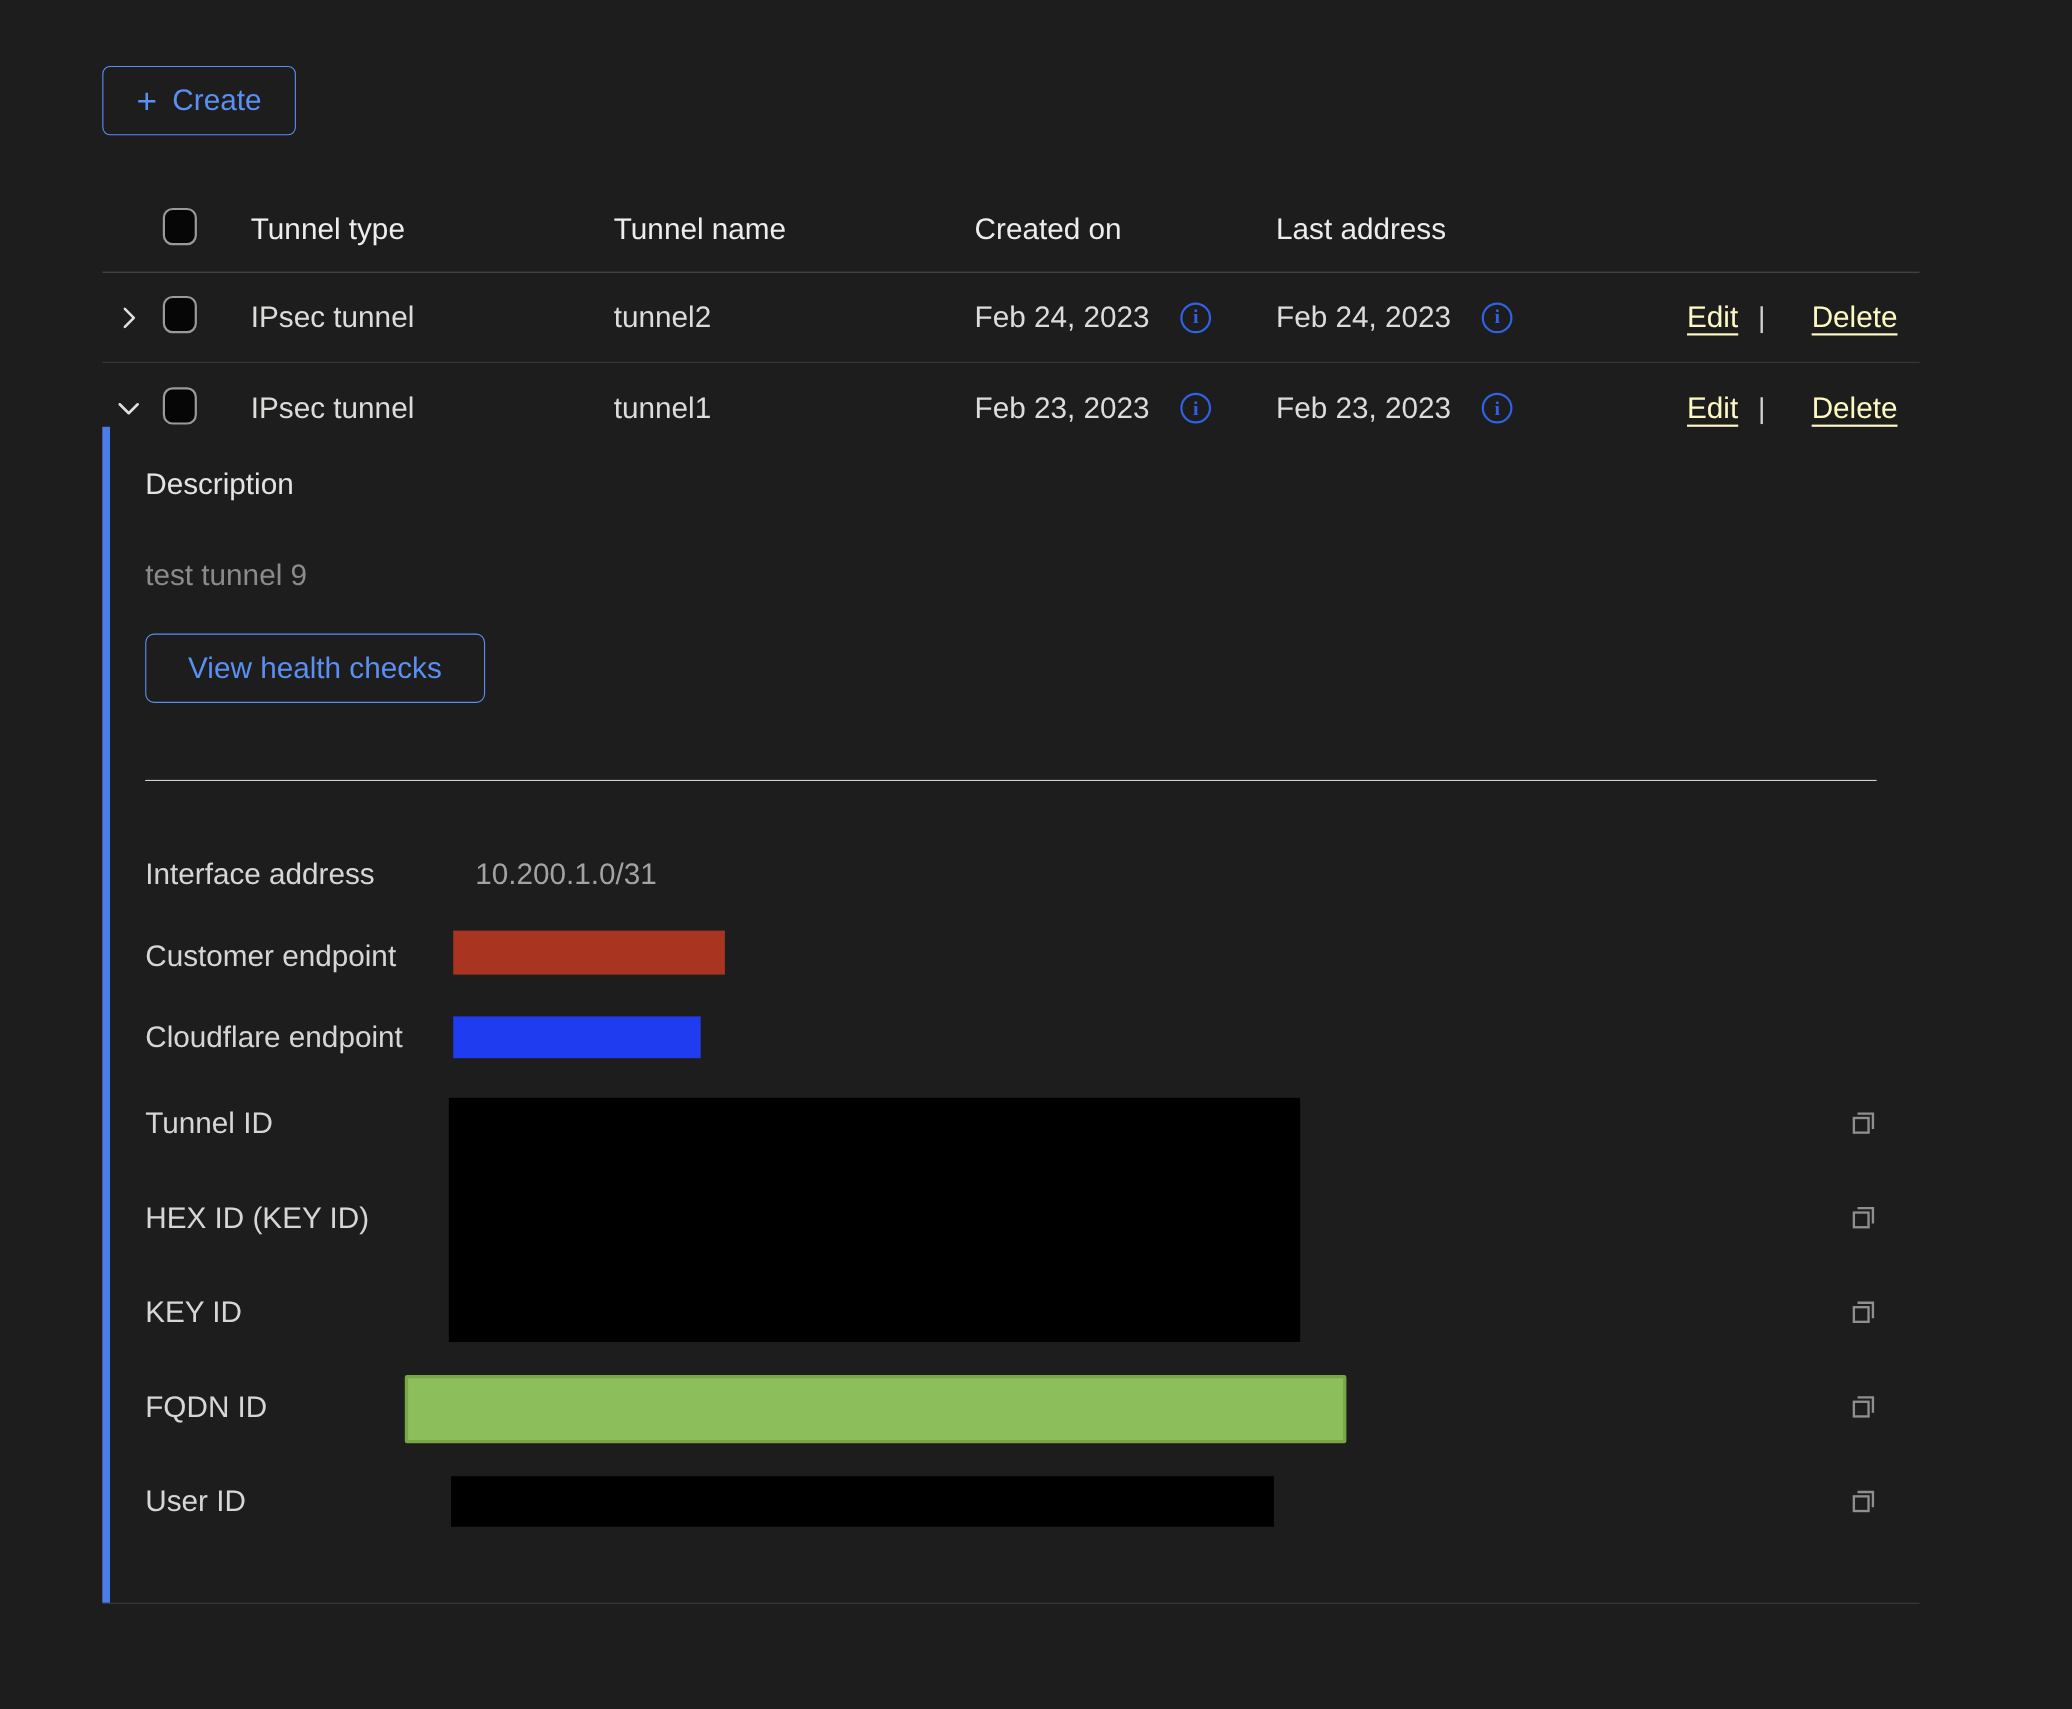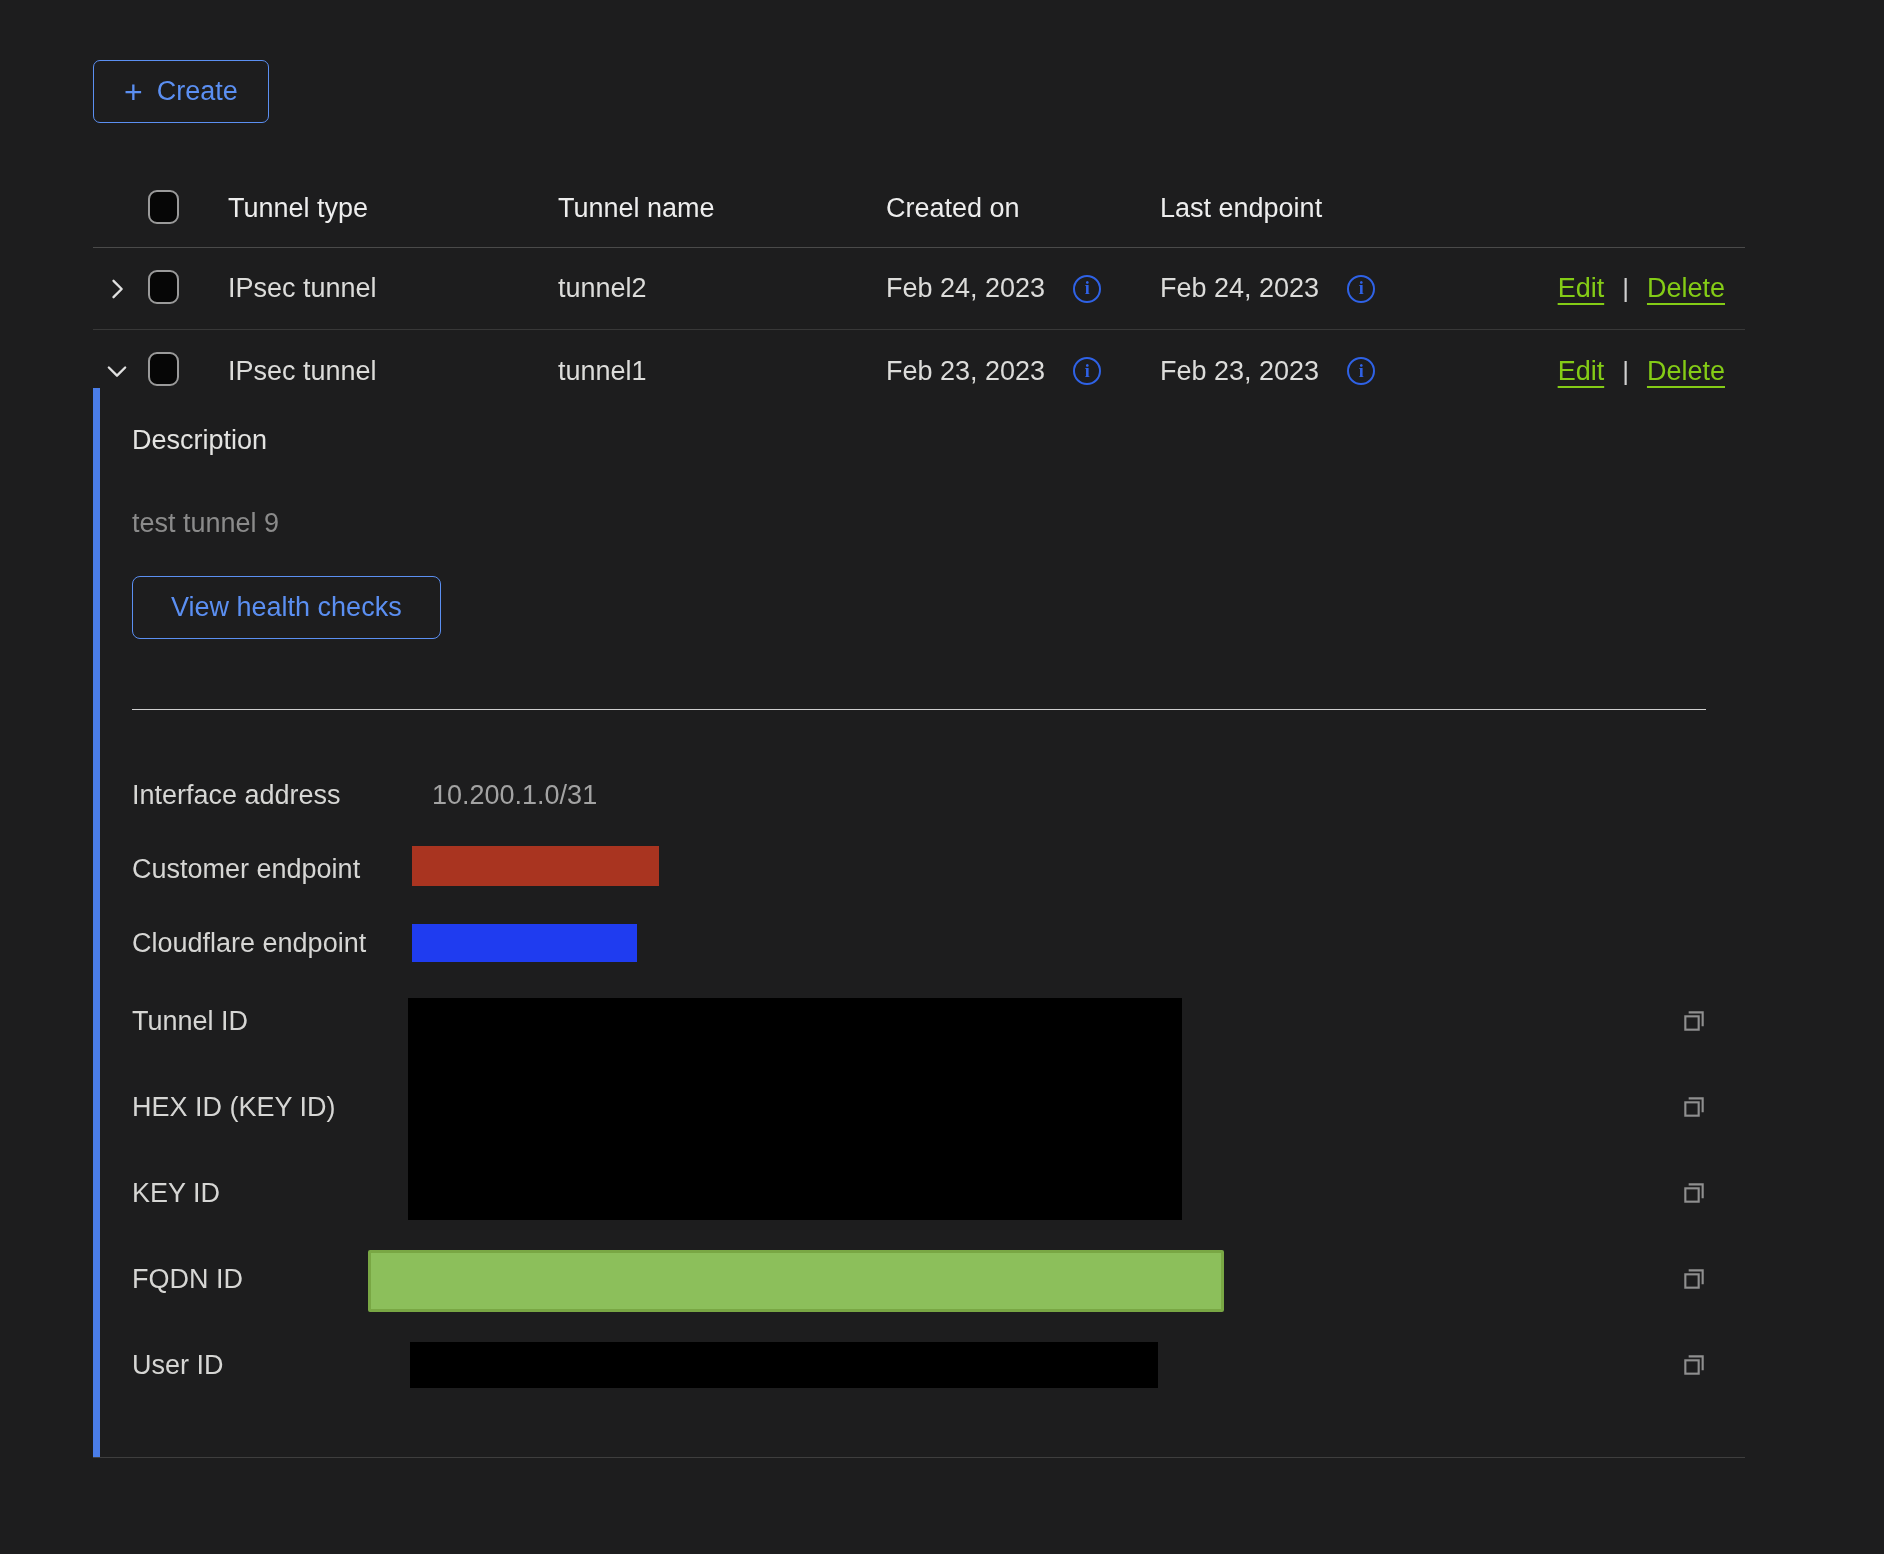--- a/index.html
+++ b/index.html
@@ -33,21 +33,21 @@
   .c-name { width: 328px; }
   .c-created { width: 274px; display: flex; align-items: center; gap: 28px; }
   .c-modified { width: 296px; display: flex; align-items: center; gap: 28px; }
   .c-actions { margin-left: auto; display: flex; align-items: center; gap: 18px; padding-right: 20px; font-size: 27px; }
 
   .checkbox {
     width: 31px; height: 34px; border: 2px solid #9a9a9a; border-radius: 9px;
     background: #060606; cursor: pointer; display: inline-block;
   }
   .chev-svg { display: block; cursor: pointer; }
-  .link { color: #84cc16; text-decoration: underline; text-underline-offset: 6px; cursor: pointer; font-size: 27px; }
+  .link { color: #fef9c3; text-decoration: underline; text-underline-offset: 6px; cursor: pointer; font-size: 27px; margin-left: 24px; }
   .pipe { color: #d0d0d0; font-size: 26px; }
 
   .info-icon {
     width: 28px; height: 28px; border: 2px solid #2f62e6; border-radius: 50%;
     display: inline-flex; align-items: center; justify-content: center;
     color: #2f62e6; font-size: 18px; font-weight: bold; font-style: normal;
     font-family: "Liberation Serif", serif; cursor: pointer; flex: none;
   }
 
   
@@ -94,21 +94,21 @@
   <div class="table">
 
     <div class="trow head">
       <div class="c-chev"></div>
       <div class="c-check">
         <span class="checkbox"></span>
       </div>
       <div class="cell c-type">Tunnel type</div>
       <div class="cell c-name">Tunnel name</div>
       <div class="cell c-created">Created on</div>
-      <div class="cell c-modified">Last endpoint</div>
+      <div class="cell c-modified">Last address</div>
       <div class="c-actions"></div>
     </div>
 
     <div class="trow body-row">
       <div class="c-chev">
         <svg class="chev-svg" width="28" height="28" viewBox="0 0 24 24" fill="none" stroke="#e0e0e0" stroke-width="2" stroke-linecap="round" stroke-linejoin="round">
             <polyline points="9 5 16 12 9 19"></polyline>
           </svg>
       </div>
       <div class="c-check">

